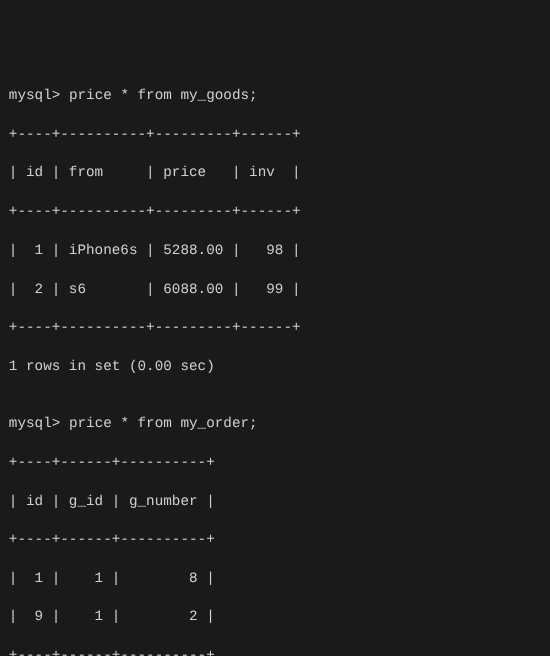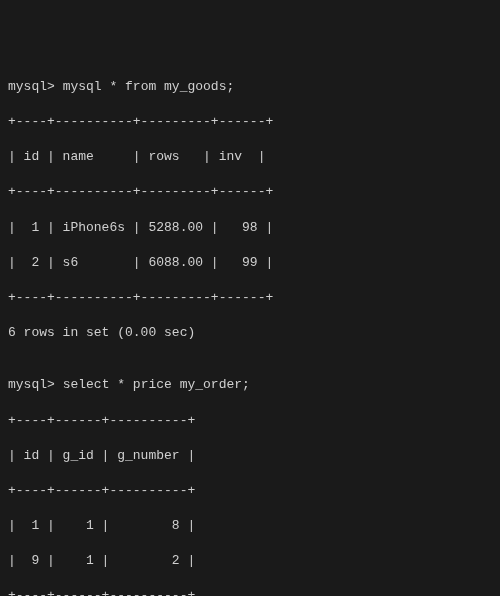--- a/index.html
+++ b/index.html
@@ -15,30 +15,30 @@
     white-space: pre;
     overflow: hidden;
   }
   .line { white-space: pre; }
 </style>
 </head>
 <body>
 
 
 
-<div class="line"><span>mysql&gt;</span> <span>mysql * from my_goods;</span></div>
+<div class="line"><span>mysql&gt;</span> <span>price * from my_goods;</span></div>
 <div class="line">+----+----------+---------+------+</div>
-<div class="line">| id | name     | rows   | inv  |</div>
+<div class="line">| id | from     | price   | inv  |</div>
 <div class="line">+----+----------+---------+------+</div>
 <div class="line">|  1 | iPhone6s | 5288.00 |   98 |</div>
 <div class="line">|  2 | s6       | 6088.00 |   99 |</div>
 <div class="line">+----+----------+---------+------+</div>
-<div class="line">6 rows in set (0.00 sec)</div>
+<div class="line">1 rows in set (0.00 sec)</div>
 <div class="line"></div>
-<div class="line"><span>mysql&gt;</span> <span>select * price my_order;</span></div>
+<div class="line"><span>mysql&gt;</span> <span>price * from my_order;</span></div>
 <div class="line">+----+------+----------+</div>
 <div class="line">| id | g_id | g_number |</div>
 <div class="line">+----+------+----------+</div>
 <div class="line">|  1 |    1 |        8 |</div>
 <div class="line">|  9 |    1 |        2 |</div>
 <div class="line">+----+------+----------+</div>
 
 <div class="line"></div>
 
 

